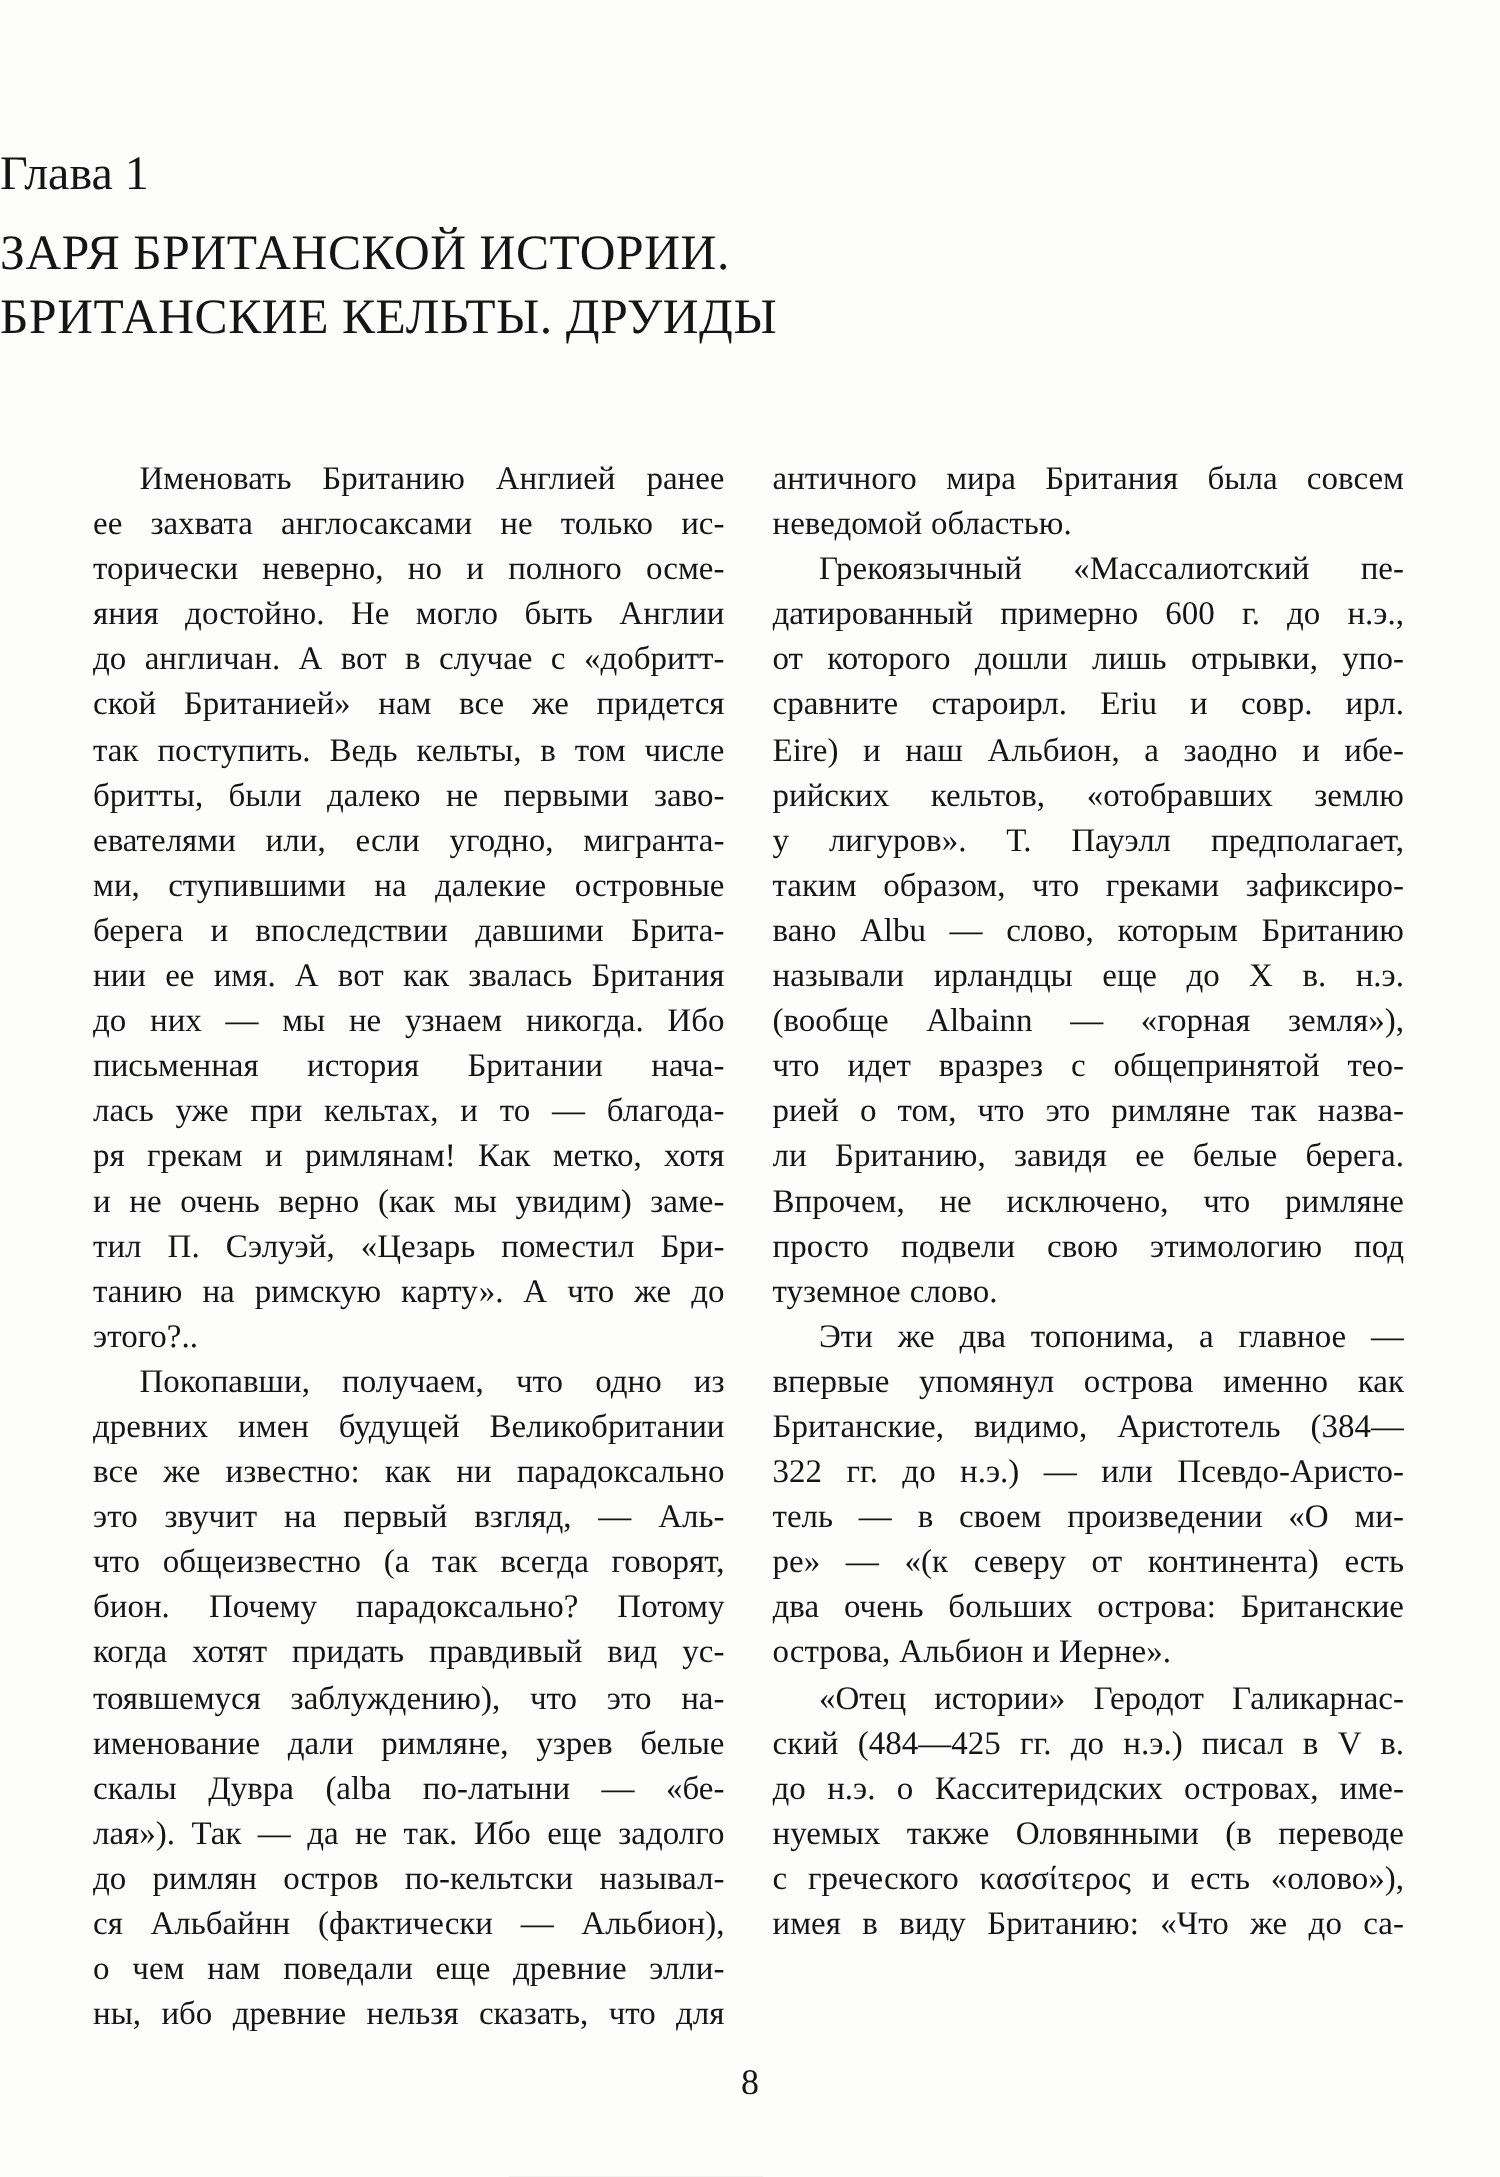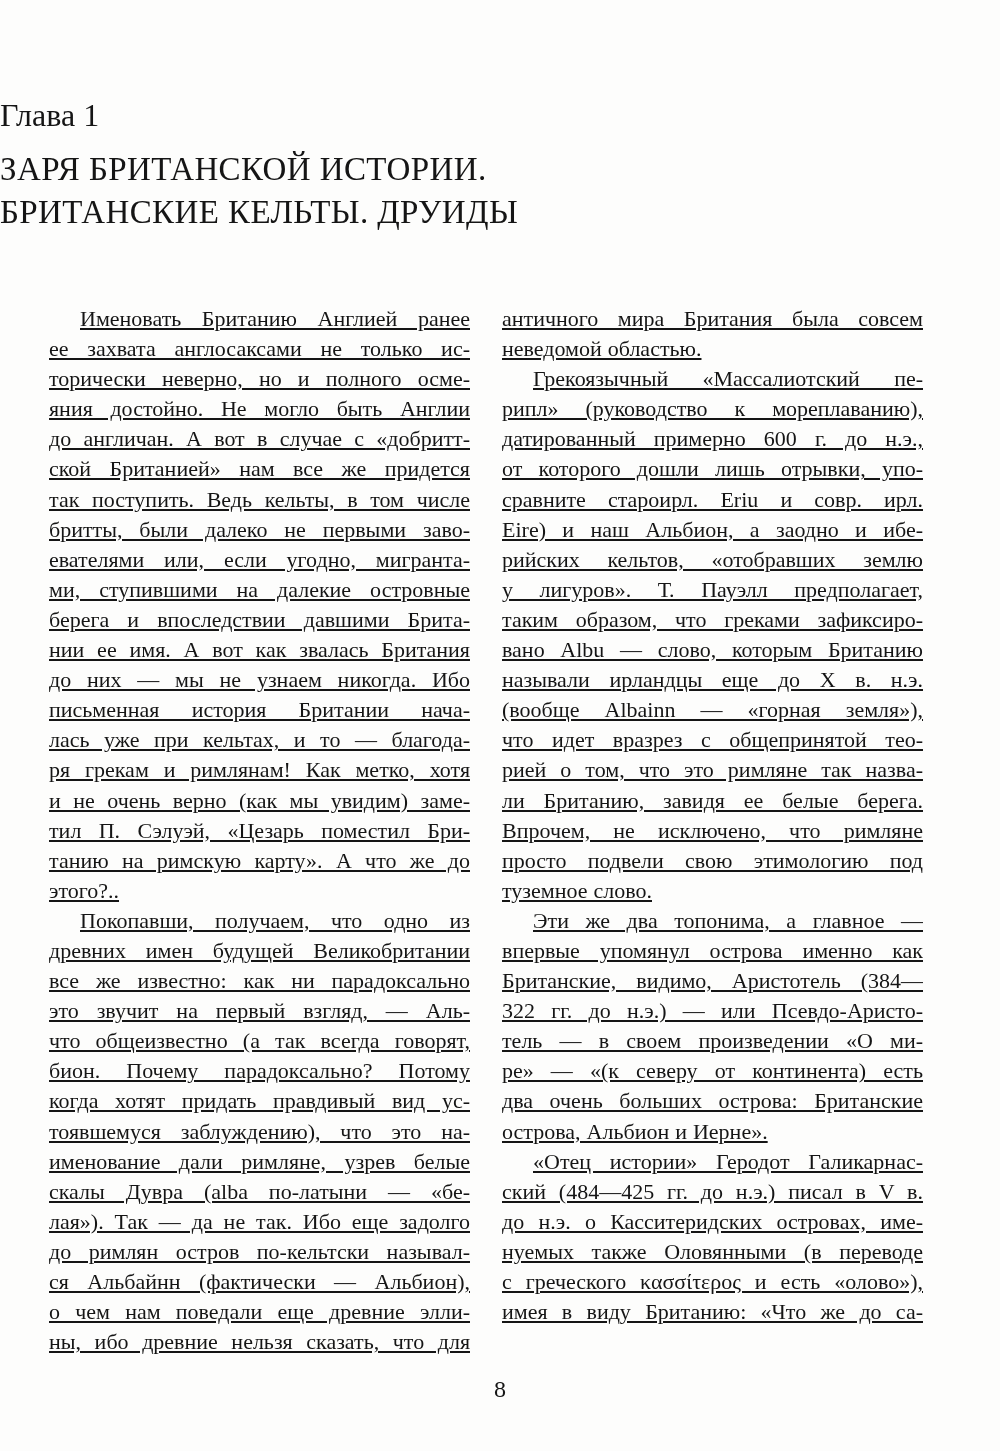--- a/index.html
+++ b/index.html
@@ -27,25 +27,24 @@
     margin-bottom: 14px;
   }
   .title-line {
     font-size: 33px;
     line-height: 43px;
     letter-spacing: 0.4px;
   }
   .columns {
     position: absolute;
     top: 304px;
-    left: 49px;
+    left: 62px;
     width: 874px;
     display: flex;
     gap: 32px;
-    text-decoration: underline;
   }
   .col {
     width: 421px;
     font-size: 22px;
     line-height: 30.1px;
   }
   .line {
     height: 30.1px;
     overflow: hidden;
     text-align: justify;
@@ -109,21 +108,20 @@
         <div class="line">лая»). Так — да не так. Ибо еще задолго</div>
         <div class="line">до римлян остров по-кельтски называл-</div>
         <div class="line">ся Альбайнн (фактически — Альбион),</div>
         <div class="line">о чем нам поведали еще древние элли-</div>
         <div class="line">ны, ибо древние нельзя сказать, что для</div>
       </div>
     <div class="col">
         <div class="line">античного мира Британия была совсем</div>
         <div class="line end">неведомой областью.</div>
         <div class="line indent">Грекоязычный «Массалиотский пе-</div>
-        <div class="line">рипл» (руководство к мореплаванию),</div>
         <div class="line">датированный примерно 600 г. до н.э.,</div>
         <div class="line">от которого дошли лишь отрывки, упо-</div>
         <div class="line">сравните староирл. Eriu и совр. ирл.</div>
         <div class="line">Eire) и наш Альбион, а заодно и ибе-</div>
         <div class="line">рийских кельтов, «отобравших землю</div>
         <div class="line">у лигуров». Т. Пауэлл предполагает,</div>
         <div class="line">таким образом, что греками зафиксиро-</div>
         <div class="line">вано Albu — слово, которым Британию</div>
         <div class="line">называли ирландцы еще до X в. н.э.</div>
         <div class="line">(вообще Albainn — «горная земля»),</div>

